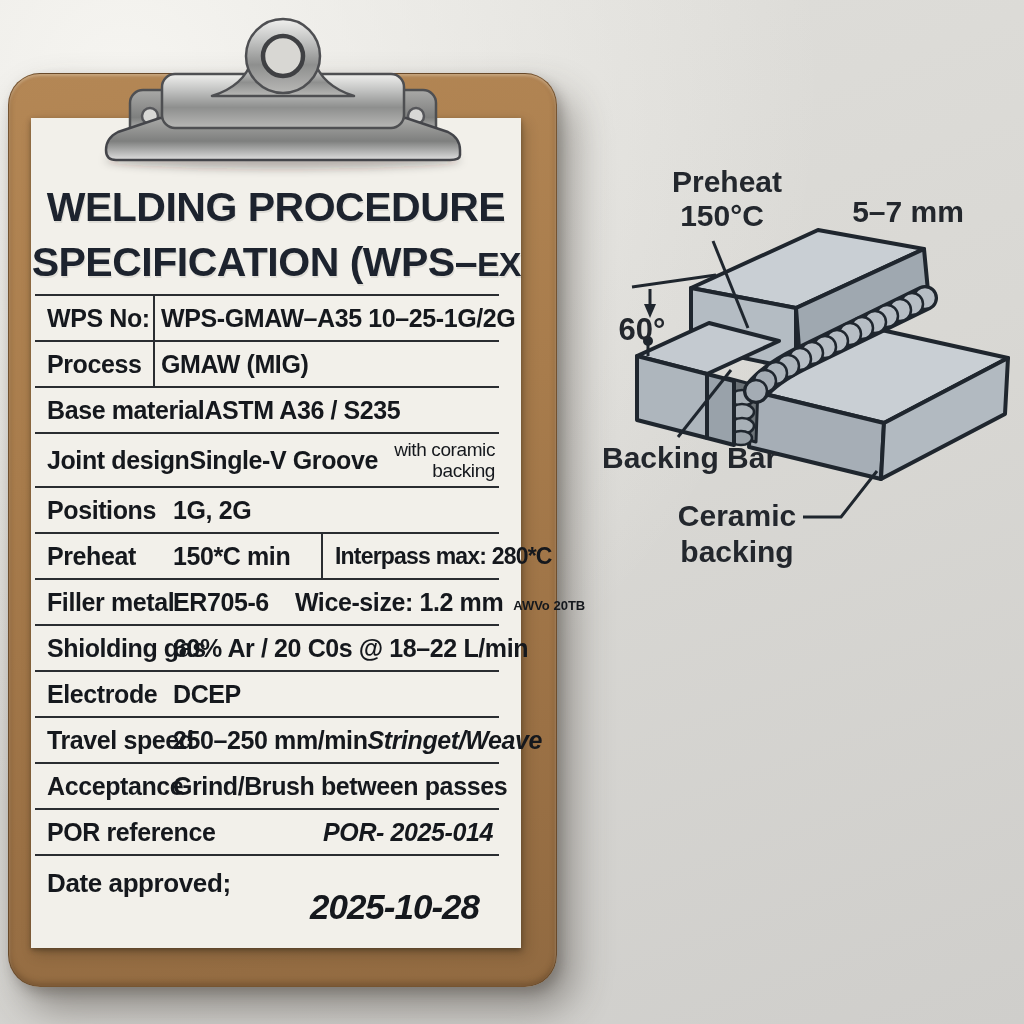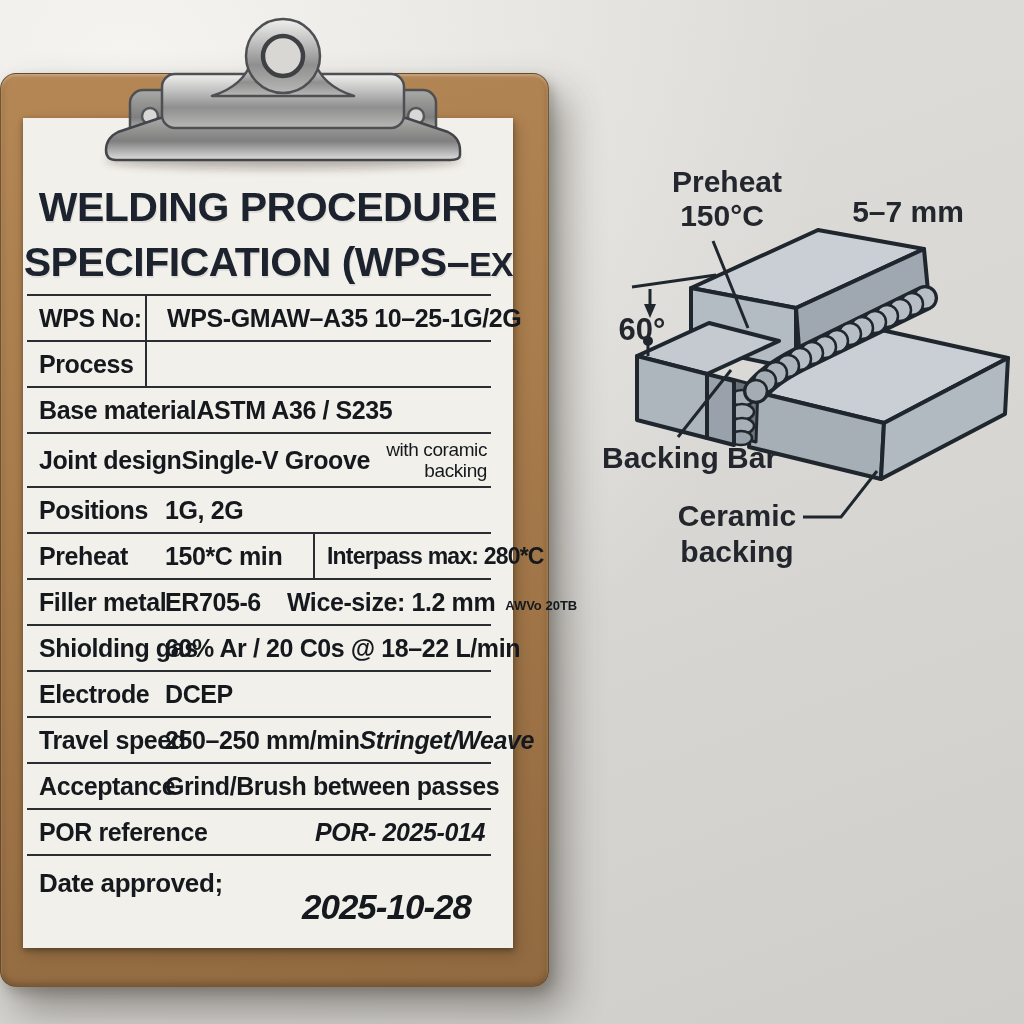--- a/index.html
+++ b/index.html
@@ -7,22 +7,22 @@
     width:1024px;height:1024px;overflow:hidden;position:relative;
     font-family:"Liberation Sans", sans-serif;
     background:
       radial-gradient(ellipse at 12% 8%, rgba(248,247,243,.9), rgba(248,247,243,0) 55%),
       linear-gradient(160deg,#e0dfdb 0%,#d9d8d4 48%,#cfcecb 100%);
   }
   .stage{position:absolute;inset:0;}
 
   
   .board{
-    position:absolute;left:0;top:73px;width:547px;height:912px;
-    border-radius:16px;
+    position:absolute;left:8px;top:73px;width:547px;height:912px;
+    border-radius:32px;
     background:linear-gradient(168deg,#b48755 0%,#a87c4c 40%,#9b7145 75%,#916a41 100%);
     box-shadow:16px 22px 38px rgba(60,54,46,.45), 4px 6px 12px rgba(60,54,46,.28),
                inset 0 2px 3px rgba(255,240,220,.35), inset 0 -3px 6px rgba(60,40,20,.35);
     border:1px solid rgba(70,46,22,.55);
   }
   .paper{
     position:absolute;left:22px;top:44px;width:490px;height:830px;
     background:#f2f0ea;
     box-shadow:0 2px 5px rgba(40,30,20,.45), 4px 6px 12px rgba(40,30,20,.25);
   }
@@ -43,21 +43,21 @@
   .trow{
     position:relative;display:flex;align-items:center;height:46px;
     border-bottom:2px solid #2a2d31;box-sizing:border-box;
     font-weight:700;font-size:25px;letter-spacing:-0.4px;white-space:nowrap;
   }
   .trow:last-child{border-bottom:none;}
   .trow .lbl{min-width:138px;padding-left:12px;box-sizing:border-box;}
   .trow .val{}
   .trow.cdiv .lbl{width:120px;min-width:120px;align-self:stretch;display:inline-flex;
     align-items:center;border-right:2px solid #2a2d31;}
-  .trow.cdiv .val{padding-left:20px;}
+  .trow.cdiv .val{padding-left:6px;}
   .trow.tall{height:54px;}
   .trow .note{position:absolute;right:4px;top:5px;text-align:right;
     font-size:19px;line-height:21px;font-weight:400;}
   .trow.pre .val{min-width:122px;}
   .trow.pre .extra{flex:1;align-self:stretch;display:inline-flex;align-items:center;
     border-left:2px solid #2a2d31;padding-left:12px;font-size:23px;letter-spacing:-0.8px;}
   .trow .extra{margin-left:26px;}
   .trow .tiny{font-size:13px;margin-left:10px;letter-spacing:0;align-self:center;margin-top:6px;}
   .trow .rightv{margin-left:auto;padding-right:6px;font-style:italic;}
   .trow.big{height:54px;}
@@ -82,20 +82,21 @@
         <div><span>SPECIFICATION (WPS–</span><span class="suffix">EX</span></div>
       </div>
 
       <div class="spec-table">
           <div class="trow cdiv">
             <span class="lbl">WPS No:</span>
             <span class="val">WPS-GMAW–A35 10–25-1G/2G</span>
           </div>
           <div class="trow cdiv">
             <span class="lbl">Process</span>
+            <span class="val">GMAW (MIG)</span>
           </div>
           <div class="trow">
             <span class="lbl">Base material</span>
             <span class="val">ASTM A36 / S235</span>
           </div>
           <div class="trow tall">
             <span class="lbl">Joint design</span>
             <span class="val">Single-V Groove</span>
             <span class="note">
               <div>with coramic</div>

